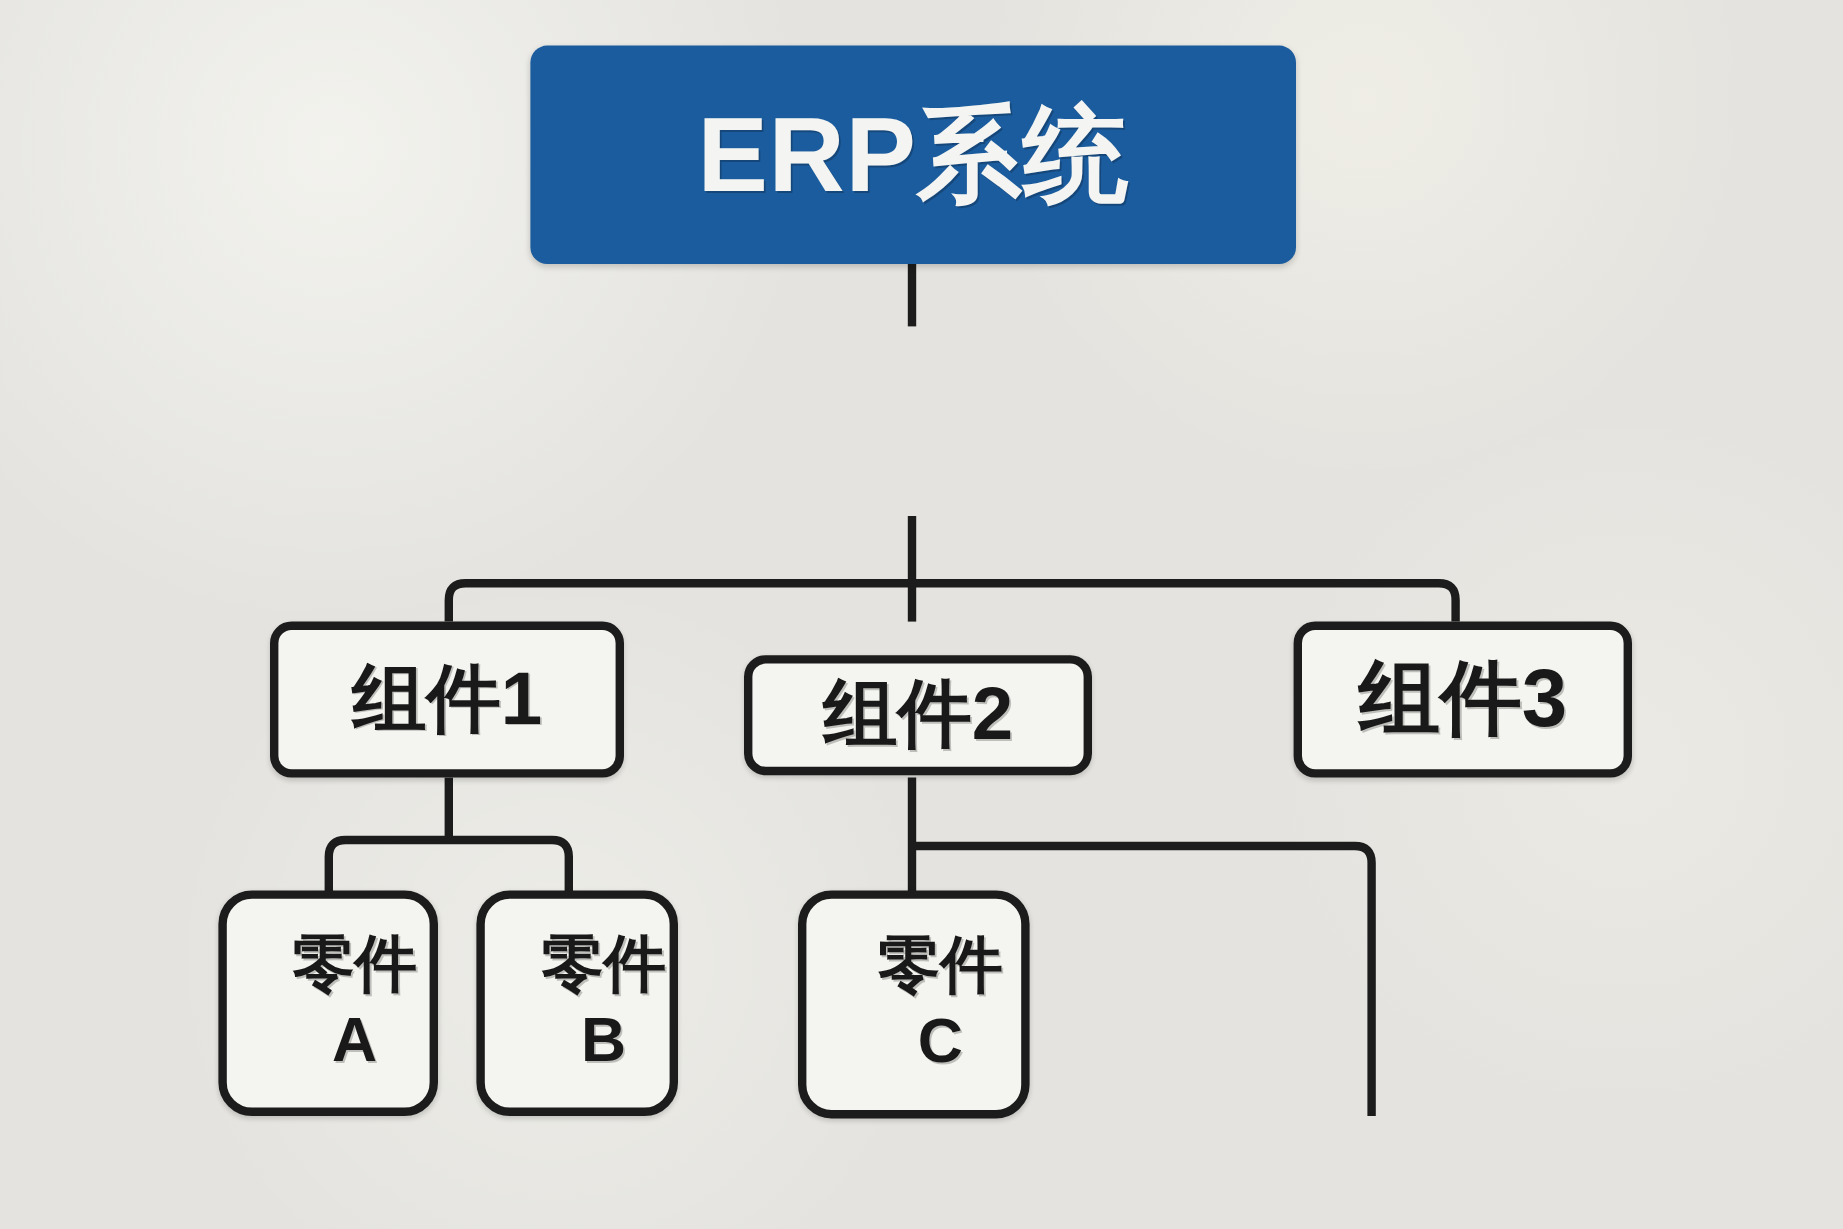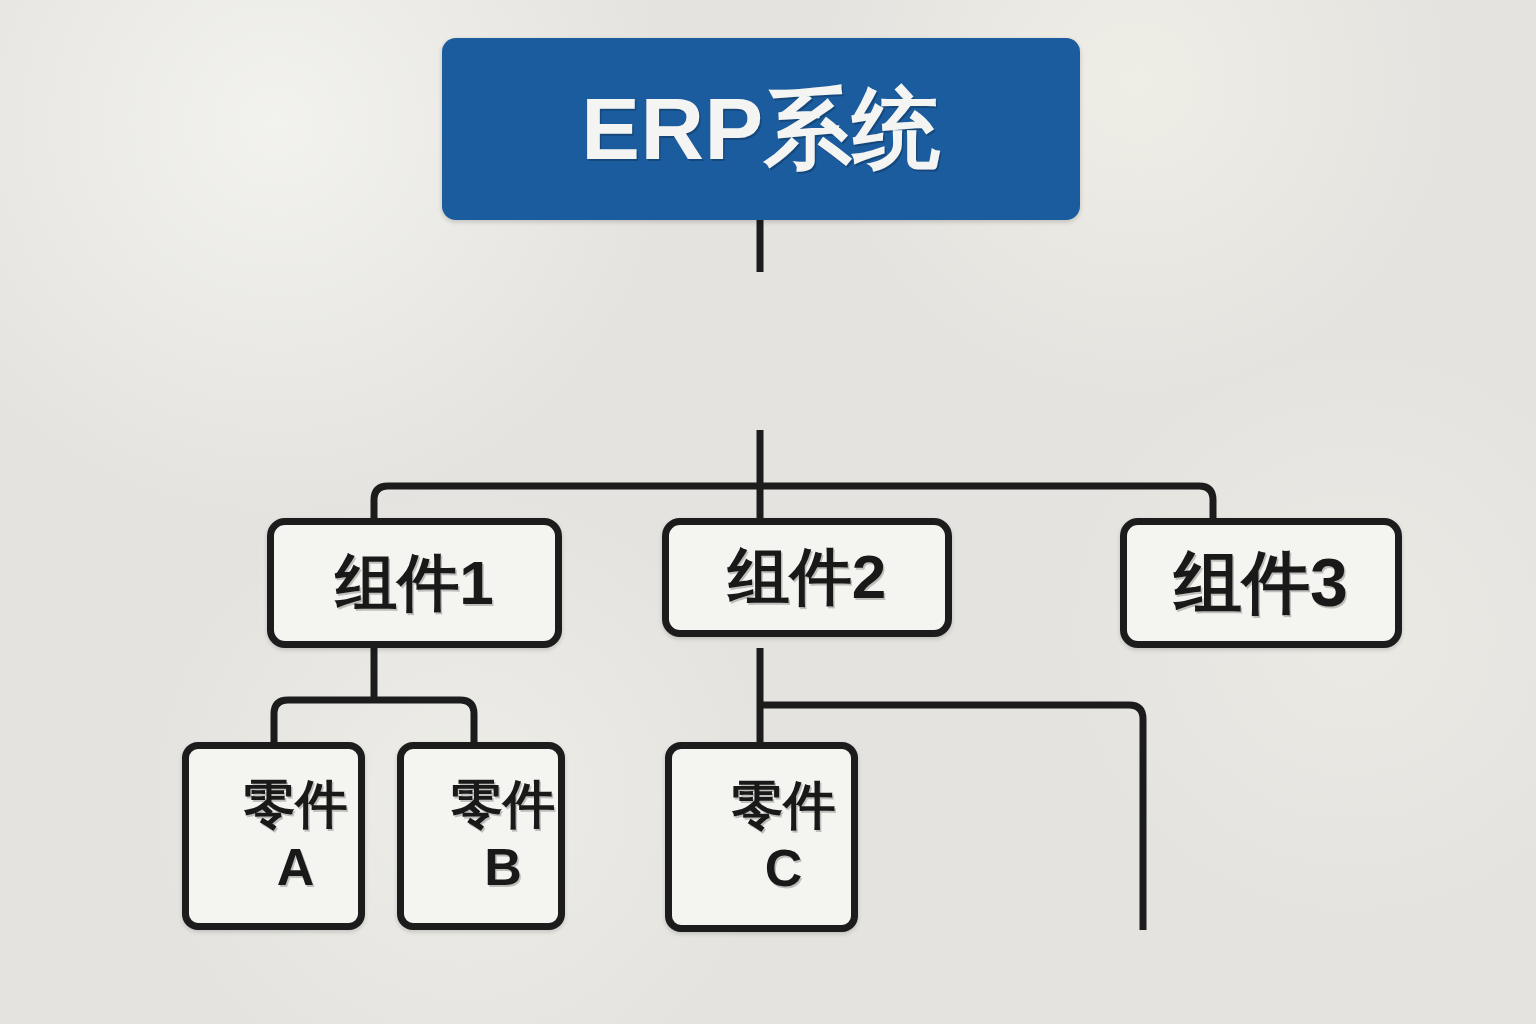--- a/index.html
+++ b/index.html
@@ -57,22 +57,22 @@
     box-shadow: 0 2px 5px rgba(0,0,0,0.18);
   }
   .node-box {
     background: #f4f4f0;
     color: #191919;
     border: 7px solid #1c1c1c;
     font-weight: 700;
     box-shadow: 0 2px 4px rgba(0,0,0,0.16);
   }
   .node-box.rad-lg { border-radius: 22px; }
-  .node-box.rad-md { border-radius: 18px; margin-left: 42px; }
-  .node-box.rad-sm { border-radius: 16px; padding-left: 44px; }
+  .node-box.rad-md { border-radius: 18px; }
+  .node-box.rad-sm { border-radius: 28px; padding-left: 44px; }
   .node-label {
     display: block;
     text-shadow: 1.5px 1.5px 0.5px rgba(0,0,0,0.22);
     text-align: center;
   }
   .node-label.two-line { line-height: 1.22; }
 </style>
 </head>
 <body>
 
@@ -100,21 +100,21 @@
 
   <div class="node node-root" style="left:442px; top:38px; width:638px; height:182px; font-size:88px;">
     <span class="node-label">ERP系统</span>
   </div>
 
 
   <div class="node node-box rad-md" style="left:225px; top:518px; width:295px; height:130px; font-size:62px;">
     <span class="node-label">组件1</span>
   </div>
 
-  <div class="node node-box rad-md" style="left:620px; top:518px; width:290px; height:119px; font-size:62px;">
+  <div class="node node-box rad-md" style="left:620px; top:546px; width:290px; height:100px; font-size:62px;">
     <span class="node-label">组件2</span>
   </div>
 
   <div class="node node-box rad-md" style="left:1078px; top:518px; width:282px; height:130px; font-size:68px;">
     <span class="node-label">组件3</span>
   </div>
 
   <div class="node node-box rad-sm" style="left:182px; top:742px; width:183px; height:188px; font-size:52px;">
     <span class="node-label two-line">
       <span>零件</span><br>

